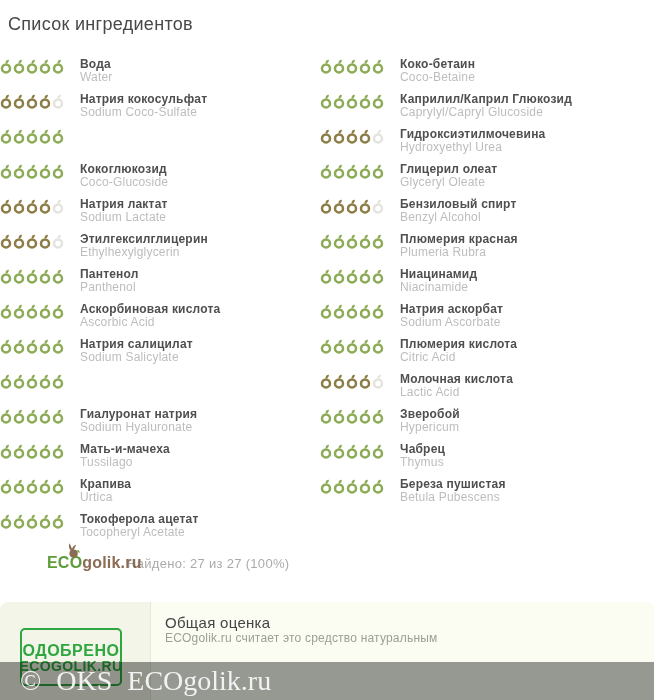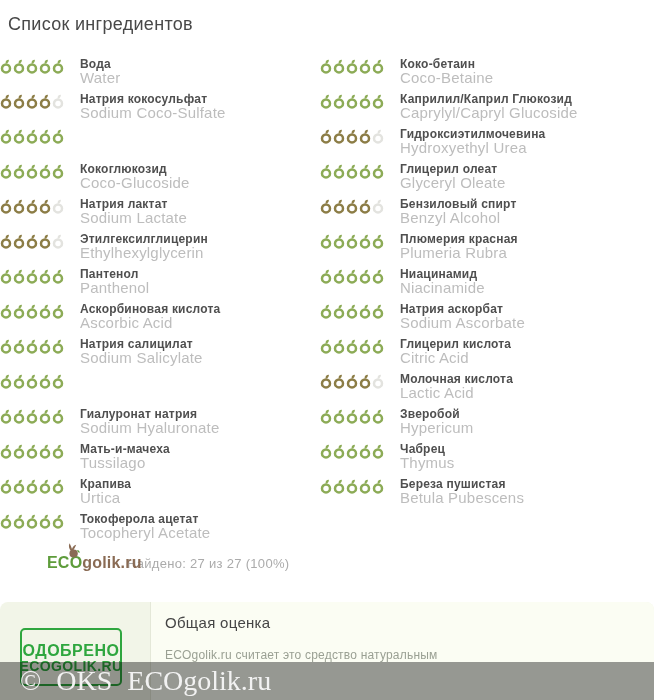--- a/index.html
+++ b/index.html
@@ -22,21 +22,21 @@
   .col { width:320px; }
   .row { display:flex; align-items:flex-start; height:35px; }
   .rating { width:80px; display:flex; gap:1px; padding-top:2px; }
   .drop { width:12px; height:15px; display:inline-block; }
   .drop svg { width:12px; height:15px; display:block; }
   .drop.full { color:var(--c-full); }
   .drop.mid  { color:var(--c-mid); }
   .drop.empty{ color:var(--c-empty); }
   .names { padding-top:0px; }
   .name  { font-size:12px; font-weight:600; color:#4f4f4f; line-height:14px; letter-spacing:.2px; }
-  .latin { font-size:15px; font-weight:500; color:#bdbdbd; line-height:13px; letter-spacing:.2px; }
+  .latin { font-size:12px; font-weight:500; color:#bdbdbd; line-height:13px; letter-spacing:.2px; }
 
   .found-row {
     position:absolute; left:8px; top:548px; width:640px;
     display:flex; align-items:center; height:30px;
   }
   .logo { display:flex; align-items:flex-end; position:relative; width:80px;margin-left:39px; }
   .logo .rabbit { position:absolute; left:18px; top:-12px; }
   .logo-text { font-size:16px; font-weight:800; letter-spacing:.2px; }
   .logo-eco  { color:#5e9c3b; }
   .logo-rest { color:#8a6b54; }
@@ -46,21 +46,21 @@
     position:absolute; left:0; top:602px; width:654px; height:98px;
     background:#f2f5e8; border-radius:8px 8px 0 0;
   }
   .summary-panel {
     position:absolute; left:150px; top:0; right:0; bottom:0;
     background:#fbfdf3; border-radius:0 8px 0 0;
     border-left:1px solid #e4e8d8;
     padding:12px 16px 0 14px;
   }
   .summary-heading { font-size:15px; font-weight:500; color:#454545; letter-spacing:.3px; }
-  .summary-note { margin-top:17px; font-size:12px; color:#9aa093; letter-spacing:.2px; }
+  .summary-note { font-size:12px; color:#9aa093; letter-spacing:.2px; }
 
   .badge {
     position:absolute; left:20px; top:26px; width:102px; height:58px;
     border:2px solid #2fa63f; border-radius:5px;
     display:flex; flex-direction:column; align-items:center; justify-content:center;
     color:#2fa63f; text-align:center;
   }
   .badge-line1 { font-size:16px; font-weight:800; letter-spacing:.5px; line-height:18px; }
   .badge-line2 { font-size:14px; font-weight:800; letter-spacing:.4px; line-height:12px; }
 
@@ -942,21 +942,21 @@
               </svg>
             </span>
             <span class="drop full">
               <svg viewBox="0 0 12 15">
                 <circle cx="6" cy="9.4" r="4" fill="none" stroke="currentColor" stroke-width="2.5"></circle>
                 <path d="M5.6 4.6 C5.2 2.2 6.6 0.6 8.9 0.7 C9.1 3.1 7.6 4.6 5.6 4.6 Z" fill="currentColor"></path>
               </svg>
             </span>
           </div>
           <div class="names">
-            <div class="name">Глицерил кислота</div>
+            <div class="name">Плюмерия кислота</div>
             <div class="latin">Citric Acid</div>
           </div>
         </div>
         <div class="row">
           <div class="rating">
             <span class="drop mid">
               <svg viewBox="0 0 12 15">
                 <circle cx="6" cy="9.4" r="4" fill="none" stroke="currentColor" stroke-width="2.5"></circle>
                 <path d="M5.6 4.6 C5.2 2.2 6.6 0.6 8.9 0.7 C9.1 3.1 7.6 4.6 5.6 4.6 Z" fill="currentColor"></path>
               </svg>

